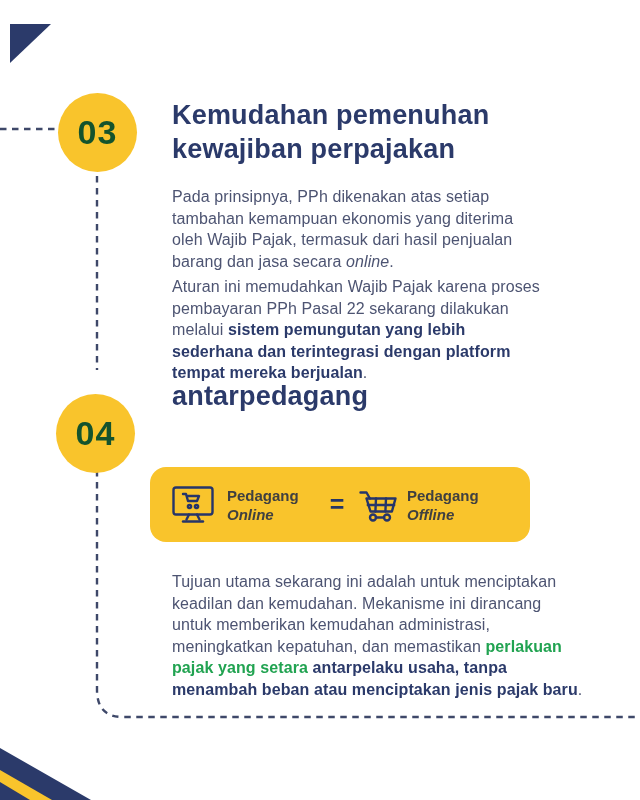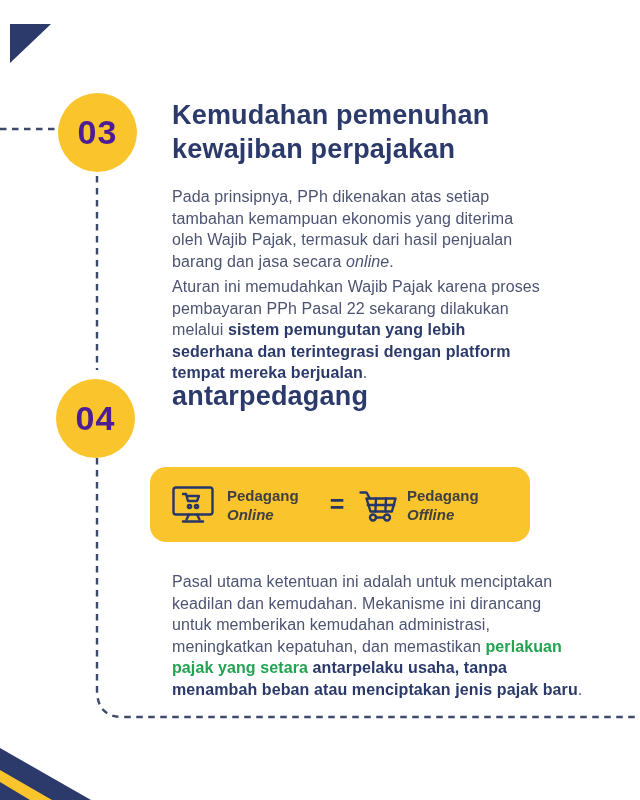--- a/index.html
+++ b/index.html
@@ -4,24 +4,24 @@
 <style>
   html,body{margin:0;padding:0;background:#ffffff;}
   .canvas{
     position:relative;width:640px;height:800px;background:#ffffff;
     font-family:"Liberation Sans",sans-serif;overflow:hidden;
   }
   .decor{position:absolute;left:0;top:0;width:640px;height:800px;}
   .badge{
     position:absolute;width:79px;height:79px;border-radius:50%;
     background:#F9C42C;display:flex;align-items:center;justify-content:center;
-    font-weight:bold;font-size:34px;color:#4c1d95;letter-spacing:1px;
+    font-weight:bold;font-size:34px;color:#14532d;letter-spacing:1px;
   }
   #badge1{left:58px;top:93px;}
-  #badge2{left:56px;top:379px;}
+  #badge2{left:56px;top:394px;}
   .heading{
     position:absolute;left:172px;color:#2B3A6A;font-weight:bold;
     font-size:27px;line-height:34px;letter-spacing:0.2px;
   }
   #h1{top:98px;}
   #h2{top:379px;}
   .para{
     position:absolute;left:172px;font-size:16px;line-height:21.5px;
     color:#4D5472;letter-spacing:0.1px;
   }
@@ -129,21 +129,21 @@
         <path d="M17 30.5 h8"></path>
       </svg>
     </span>
     <span class="lbl" id="lbl-offline">
       <div class="l1">Pedagang</div>
       <div class="l2">Offline</div>
     </span>
   </div>
 
   <div class="para" id="p3">
-      <div><span class="seg-r">Pasal utama ketentuan ini adalah untuk menciptakan</span></div>
+      <div><span class="seg-r">Tujuan utama sekarang ini adalah untuk menciptakan</span></div>
       <div><span class="seg-r">keadilan dan kemudahan. Mekanisme ini dirancang</span></div>
       <div><span class="seg-r">untuk memberikan kemudahan administrasi,</span></div>
       <div><span class="seg-r">meningkatkan kepatuhan, dan memastikan </span><span class="seg-g">perlakuan</span></div>
       <div><span class="seg-g">pajak yang setara</span><span class="seg-r"> </span><span class="seg-b">antarpelaku usaha, tanpa</span></div>
       <div><span class="seg-b">menambah beban atau menciptakan jenis pajak baru</span><span class="seg-r">.</span></div>
     </div>
 
 </div>
 
 </body></html>

